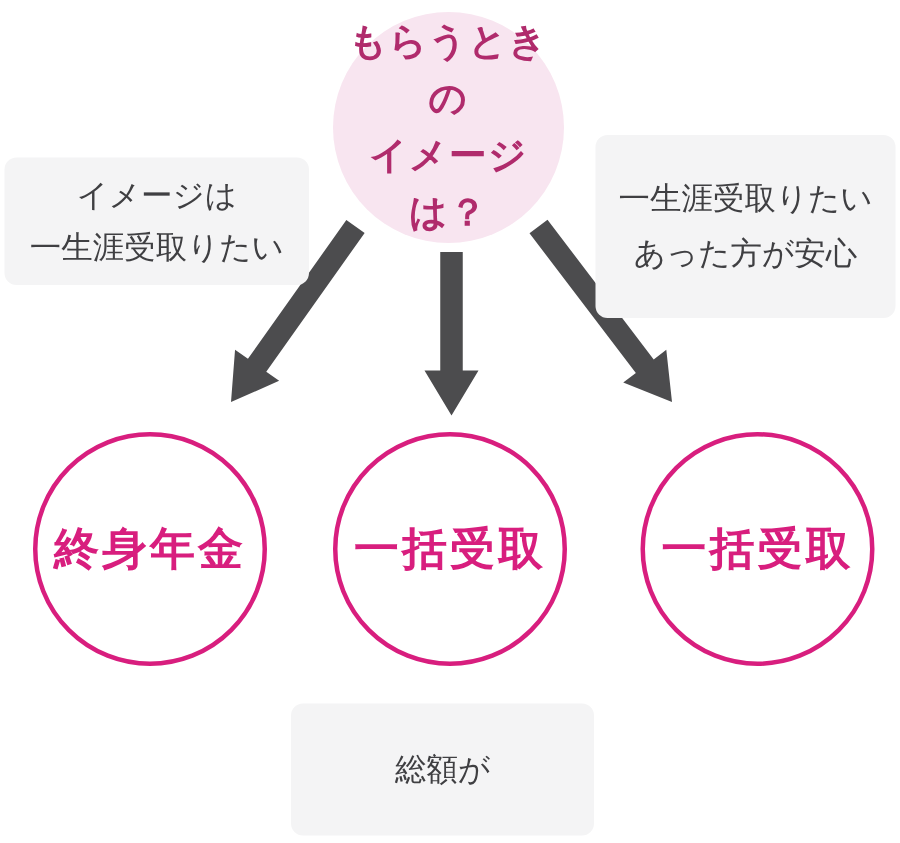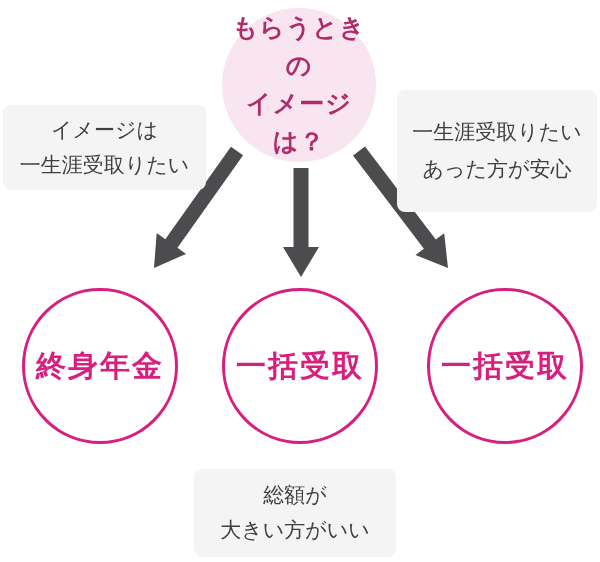--- a/index.html
+++ b/index.html
@@ -65,21 +65,20 @@
     <span>一生涯受取りたい</span>
   </div>
 
   <div class="note note-right">
     <span>一生涯受取りたい</span>
     <span>あった方が安心</span>
   </div>
 
   <div class="note note-bottom">
     <span>総額が</span>
-    <span>大きい方がいい</span>
   </div>
 
   <div class="option option-1">
     <span>終身年金</span>
   </div>
   <div class="option option-2">
     <span>一括受取</span>
   </div>
   <div class="option option-3">
     <span>一括受取</span>

